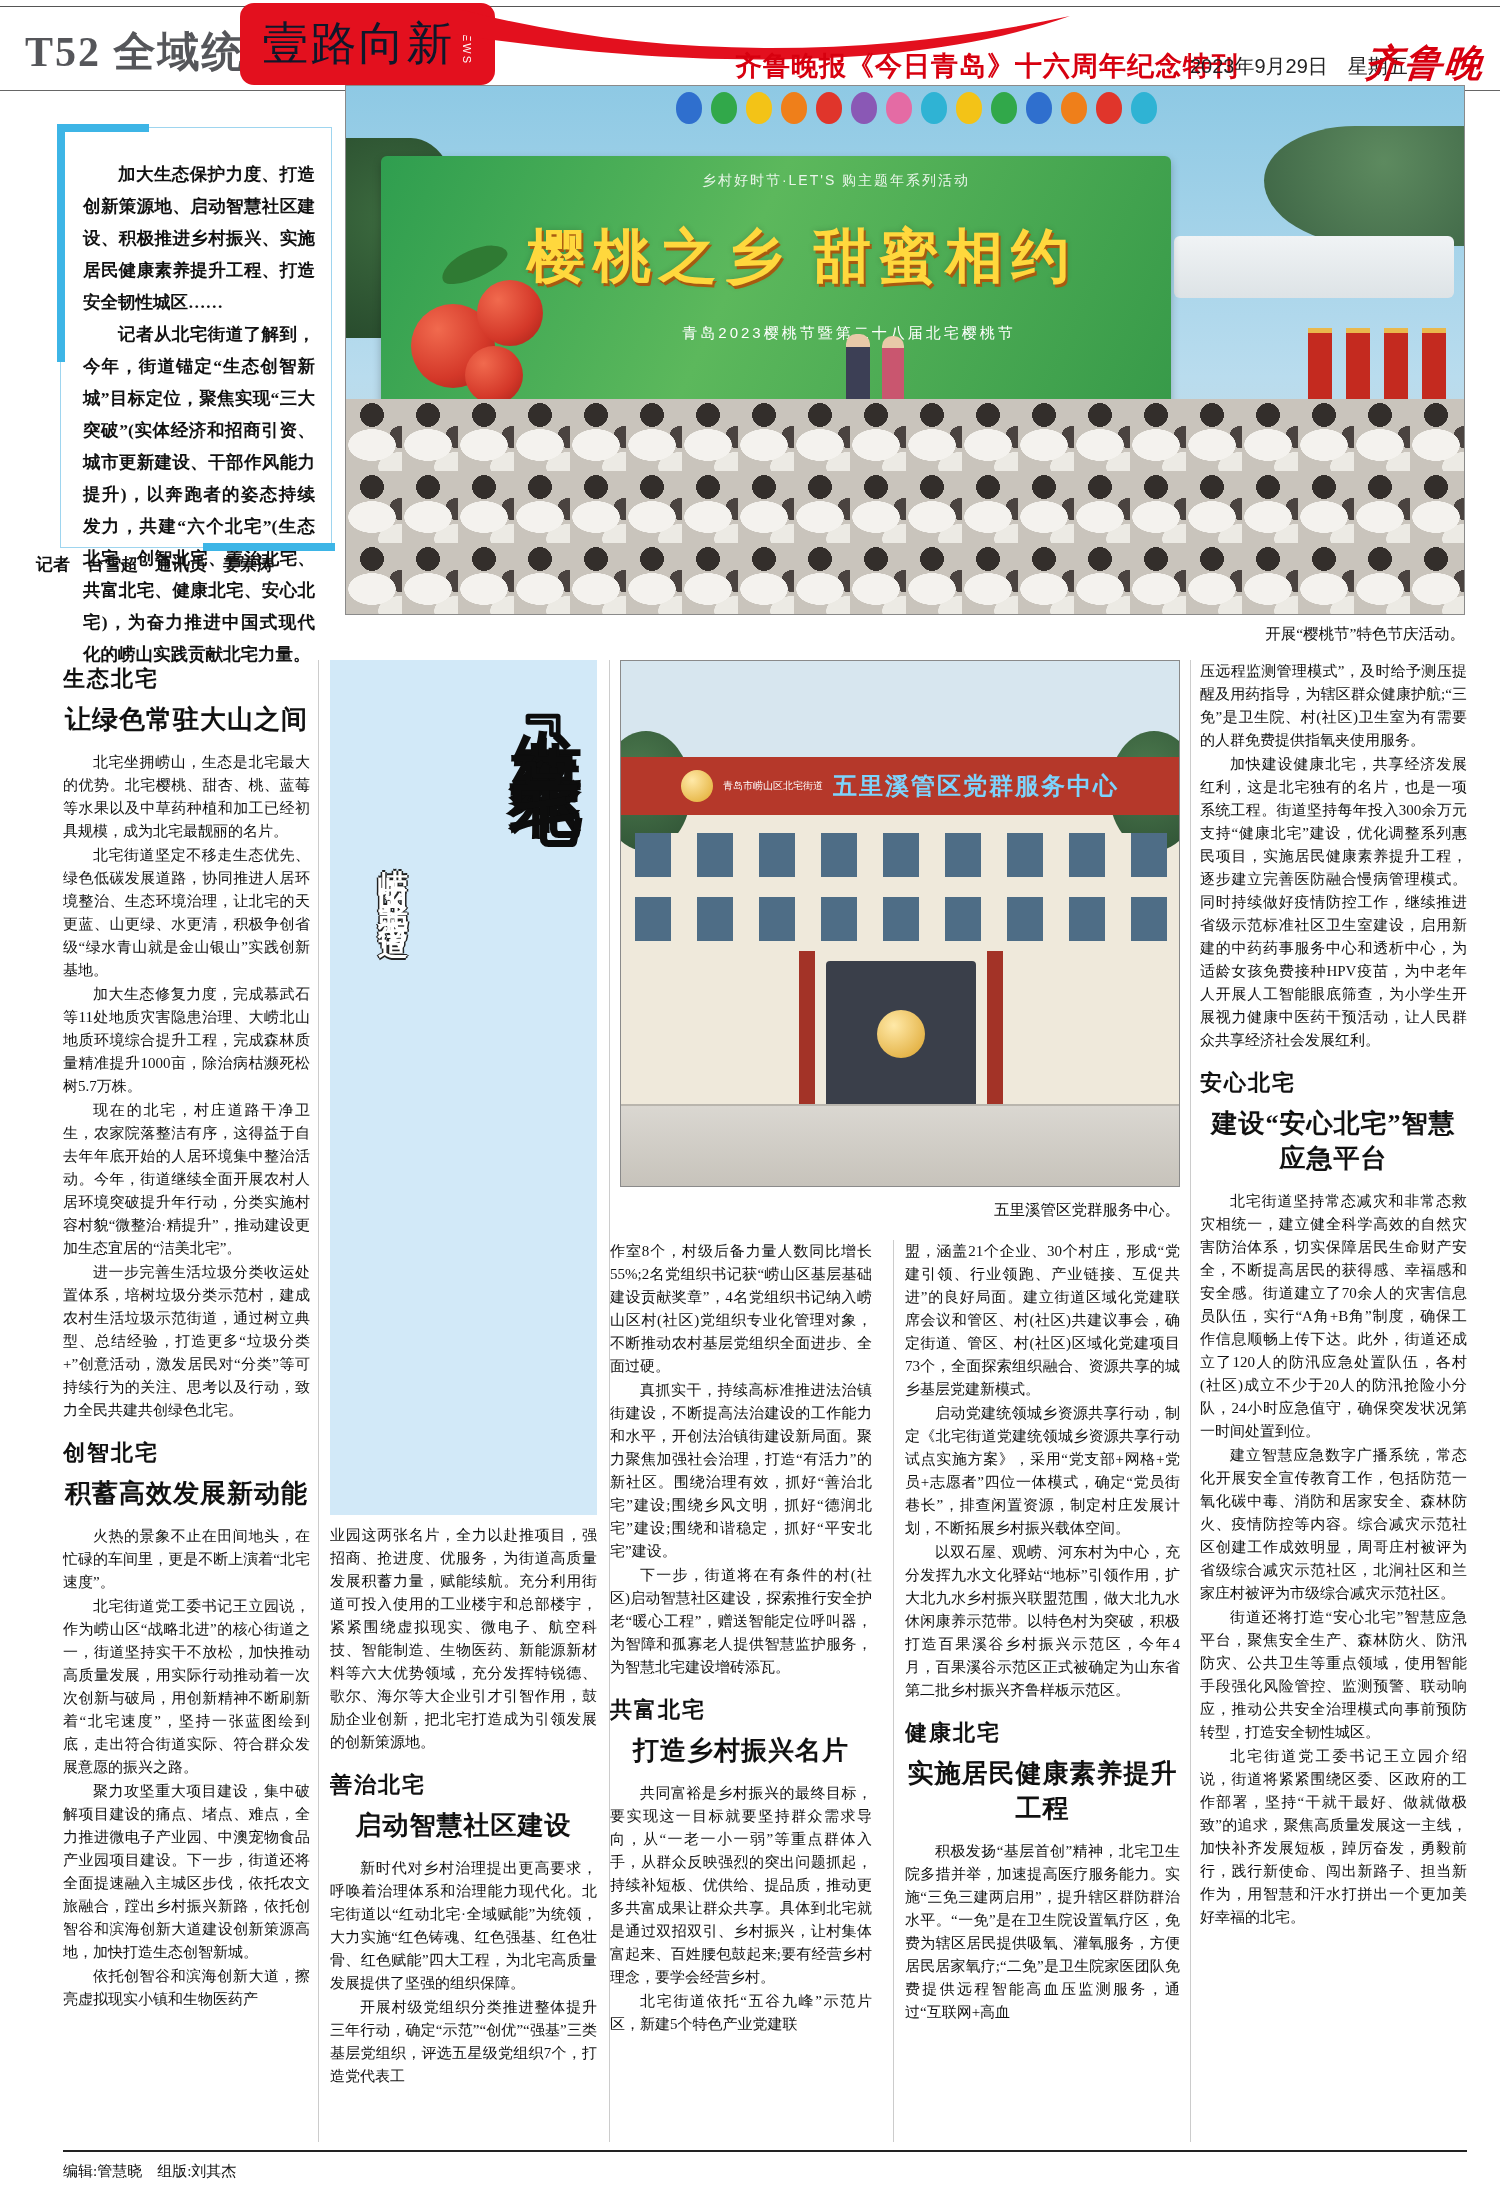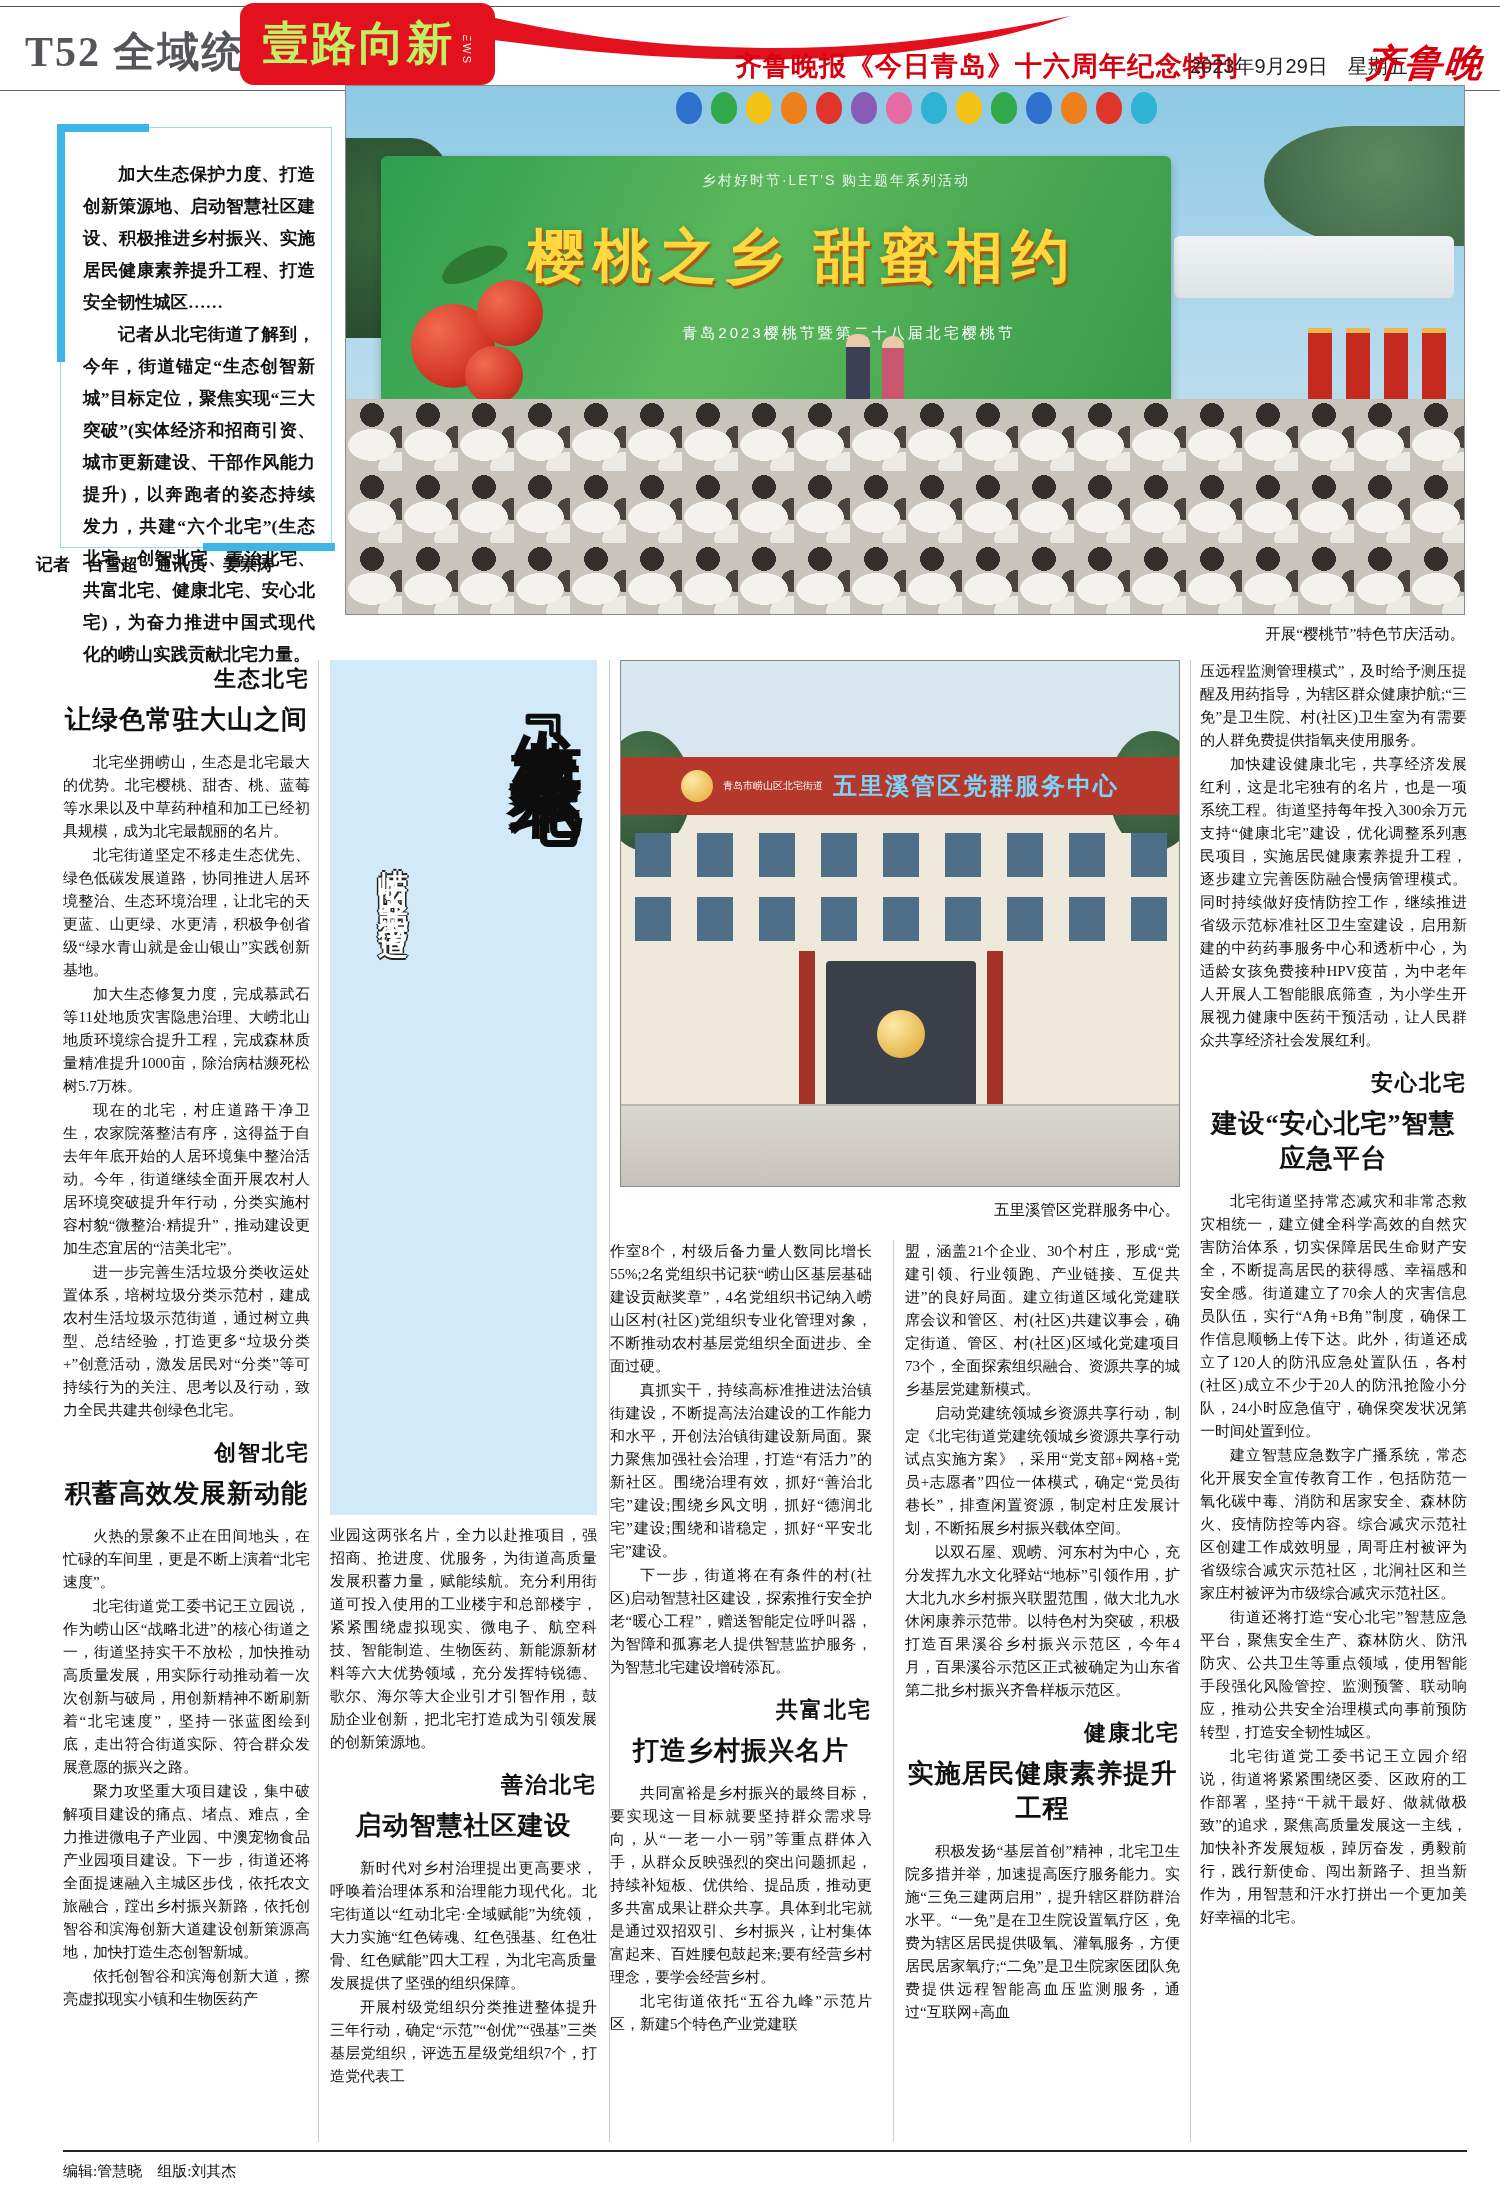--- a/index.html
+++ b/index.html
@@ -6,21 +6,21 @@
   .page{position:relative;width:1500px;height:2203px;background:#fff;overflow:hidden;
         font-family:"Liberation Serif","DejaVu Serif",serif;color:#111;}
   .abs{position:absolute;}
   
   .topline{left:0;top:6px;width:1500px;height:1px;background:#555;}
   .mast-bottomline{left:0;top:90px;width:1500px;height:1px;background:#666;}
   .page-label{left:25px;top:24px;font-size:42px;font-weight:900;color:#55565a;
               font-family:"Liberation Serif",serif;letter-spacing:2px;}
   .banner{left:240px;top:3px;width:255px;height:82px;background:#e3101e;border-radius:14px;
           display:flex;align-items:center;justify-content:center;gap:6px;}
-  .banner-title{color:#bef264;font-size:46px;font-weight:700;letter-spacing:2px;
+  .banner-title{color:#0f172a;font-size:46px;font-weight:400;letter-spacing:2px;
                 font-family:"Liberation Sans","DejaVu Sans",sans-serif;text-align:center;}
   .banner-news{color:#fff;font-size:11px;writing-mode:vertical-rl;letter-spacing:2px;
                font-family:"Liberation Sans",sans-serif;}
   .swoosh{left:455px;top:0;width:630px;height:90px;}
   .special-title{left:735px;top:48px;font-size:27px;font-weight:900;color:#d7000f;
                  font-family:"Liberation Sans","DejaVu Sans",sans-serif;letter-spacing:1px;}
   .mast-date{left:1190px;top:53px;font-size:20px;color:#222;
              font-family:"Liberation Sans",sans-serif;}
   .paper-logo{left:1362px;top:38px;font-size:38px;font-weight:900;color:#d7000f;
               font-style:italic;transform:skewX(-5deg);letter-spacing:2px;}
@@ -71,21 +71,21 @@
       radial-gradient(ellipse 24px 16px at 26px 46px,#f4f2ee 98%,transparent 100%),
       radial-gradient(circle 11px at 54px 38px,#4a4340 98%,transparent 100%),
       radial-gradient(ellipse 22px 15px at 54px 68px,#eceae4 98%,transparent 100%);
     background-size:56px 72px;}
   .caption1{left:345px;top:624px;width:1120px;text-align:right;font-size:15.5px;color:#111;}
   
   .rule-v{width:1px;background:#ccc;}
   .col{overflow:hidden;}
   .col p{margin:0 0 1px 0;font-size:15px;line-height:23px;text-align:justify;text-indent:2em;}
   .col p.cont{text-indent:0;}
-  .sec-title{font-size:22px;font-weight:900;text-align:right;margin:16px 0 8px;letter-spacing:2px;}
+  .sec-title{font-size:22px;font-weight:900;text-align:left;margin:16px 0 8px;letter-spacing:2px;}
   .sec-sub{font-size:26px;font-weight:900;text-align:center;margin:0 0 14px;letter-spacing:1px;}
   .col1{left:63px;top:660px;width:247px;height:1482px;}
   .col2-text{left:330px;top:1524px;width:267px;height:618px;}
   .col3{left:610px;top:1240px;width:262px;height:902px;}
   .col4{left:905px;top:1240px;width:275px;height:902px;}
   .col5{left:1200px;top:660px;width:267px;height:1482px;}
   
   .headline-box{left:330px;top:660px;width:267px;height:855px;background:#d2e9f8;}
   .headline-main{position:absolute;top:12px;right:14px;height:830px;writing-mode:vertical-rl;
                  text-orientation:upright;font-weight:900;font-size:73px;letter-spacing:5px;

